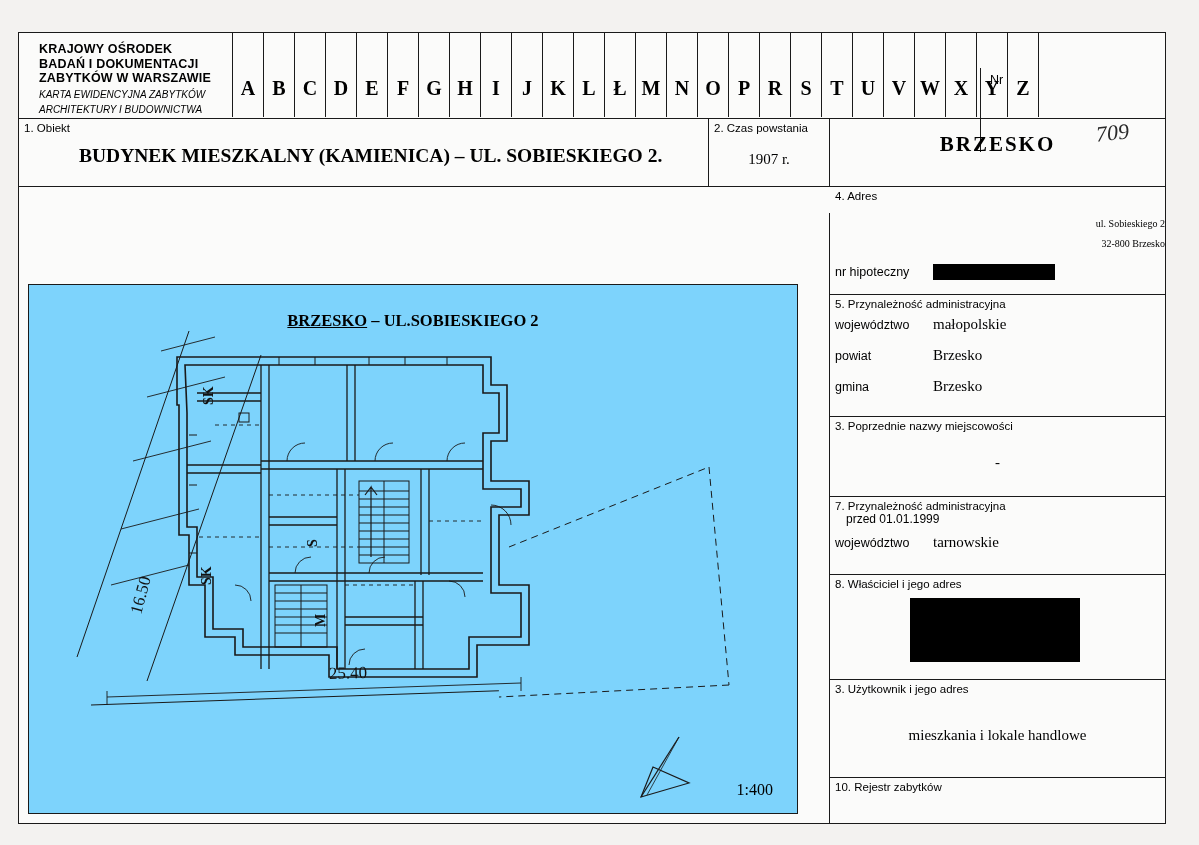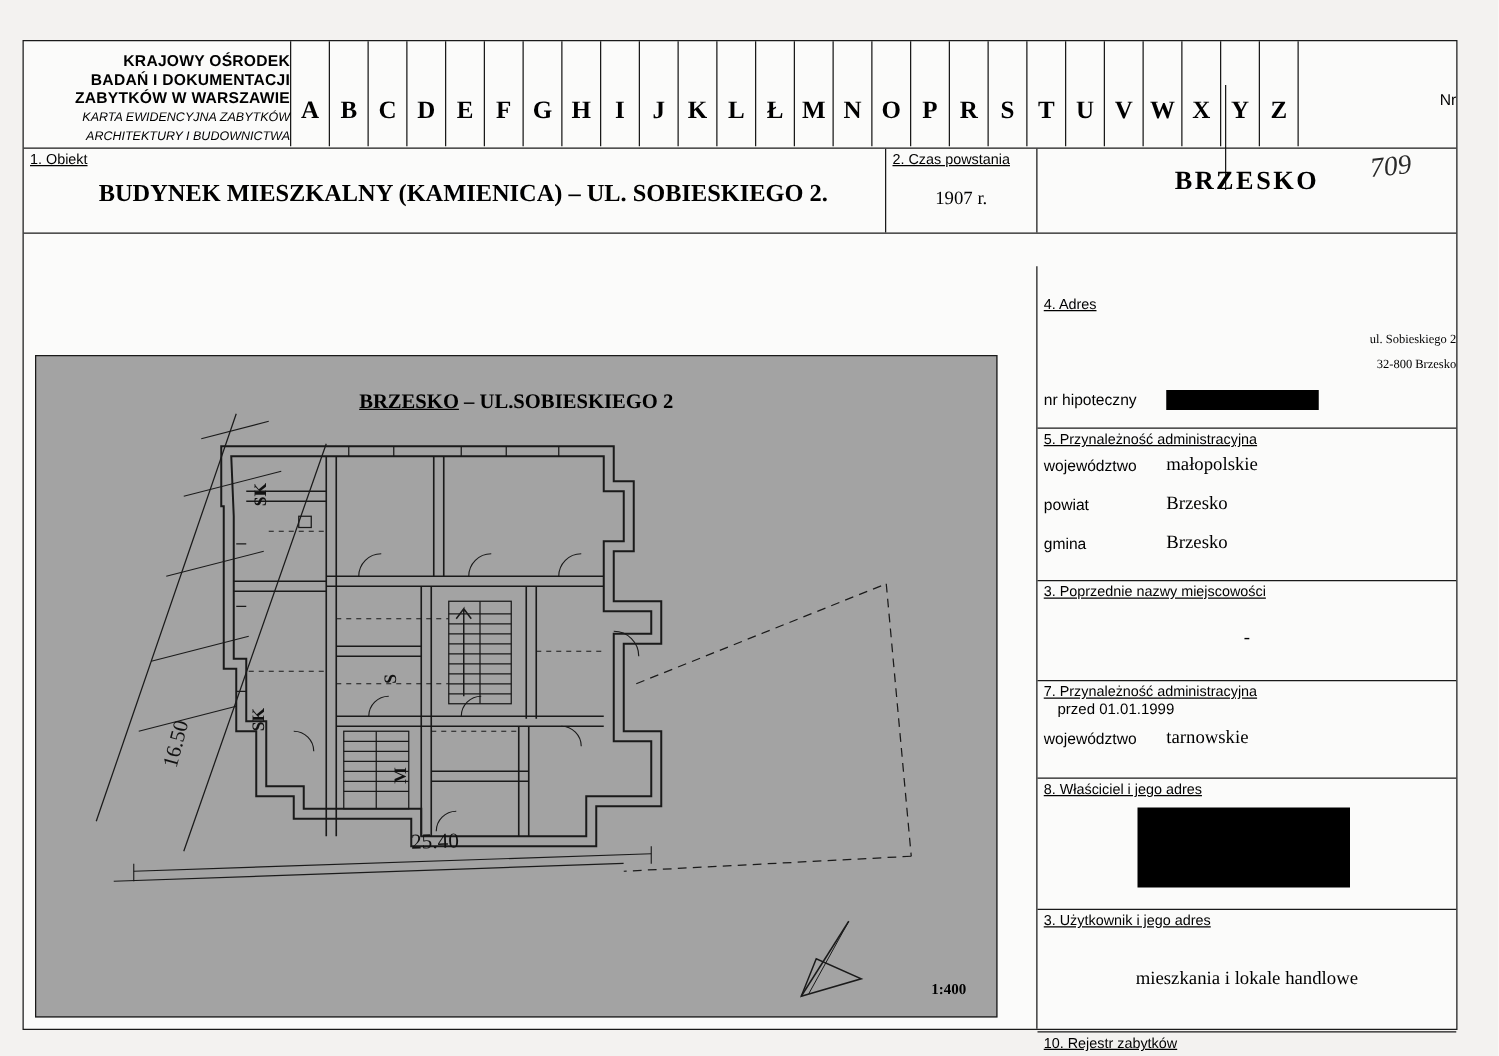--- a/index.html
+++ b/index.html
@@ -31,21 +31,20 @@
     box-sizing: border-box;
   }
   
   .hdr {
     position: absolute;
     left: 0; top: 0;
     width: 100%;
     height: 86px;
     box-sizing: border-box;
     border-bottom: 1.5px solid #1a1a1a;
-    text-align: right;
   }
   .hdr-logo {
     position: absolute;
     left: 0; top: 0;
     width: 214px; height: 84px;
     border-right: 1.5px solid #1a1a1a;
     box-sizing: border-box;
     padding: 9px 0 0 20px;
   }
   .hdr-logo .l1 {
@@ -129,21 +128,20 @@
   .r2-loc {
     position: absolute;
     left: 811px; top: 0;
     right: 0; height: 100%;
     box-sizing: border-box;
   }
   .fieldlbl {
     font-family: "Liberation Sans", sans-serif;
     font-size: 11.5px;
     padding: 3px 0 0 5px;
-    text-decoration: underline;
   }
   .r2-obj .val {
     font-size: 19.5px;
     font-weight: bold;
     padding: 11px 0 0 60px;
   }
   .r2-time .val {
     font-size: 15px;
     text-align: center;
     padding-top: 17px;
@@ -172,46 +170,45 @@
     width: 811px;
     bottom: 0;
     border-right: 1.5px solid #1a1a1a;
     box-sizing: border-box;
   }
   .plan {
     position: absolute;
     left: 9px; top: 71px;
     width: 770px; height: 530px;
     border: 1.2px solid #1a1a1a;
-    background: #a3a3a3;
+    background: #7dd3fc;
     box-sizing: border-box;
     overflow: hidden;
   }
   .plan-title {
     position: absolute;
     left: 0; right: 0;
     top: 26px;
     text-align: center;
     font-size: 16.5px;
     font-weight: bold;
   }
   .plan-title .u { text-decoration: underline; }
   .plan-scale {
     position: absolute;
     right: 24px; bottom: 14px;
-    font-size: 12px;
-    font-weight: bold;
+    font-size: 16px;
+    font-weight: normal;
   }
   
   .rightcol {
     position: absolute;
     left: 811px; top: 154px;
     right: 0;
     bottom: 0;
-    margin-top: 48px;
   }
   .rcell {
     position: relative;
     border-bottom: 1.2px solid #1a1a1a;
     box-sizing: border-box;
     width: 100%;
   }
   .rcell .fieldlbl { padding: 3px 0 0 5px; }
   .rcell .sub {
     font-family: "Liberation Sans", sans-serif;

